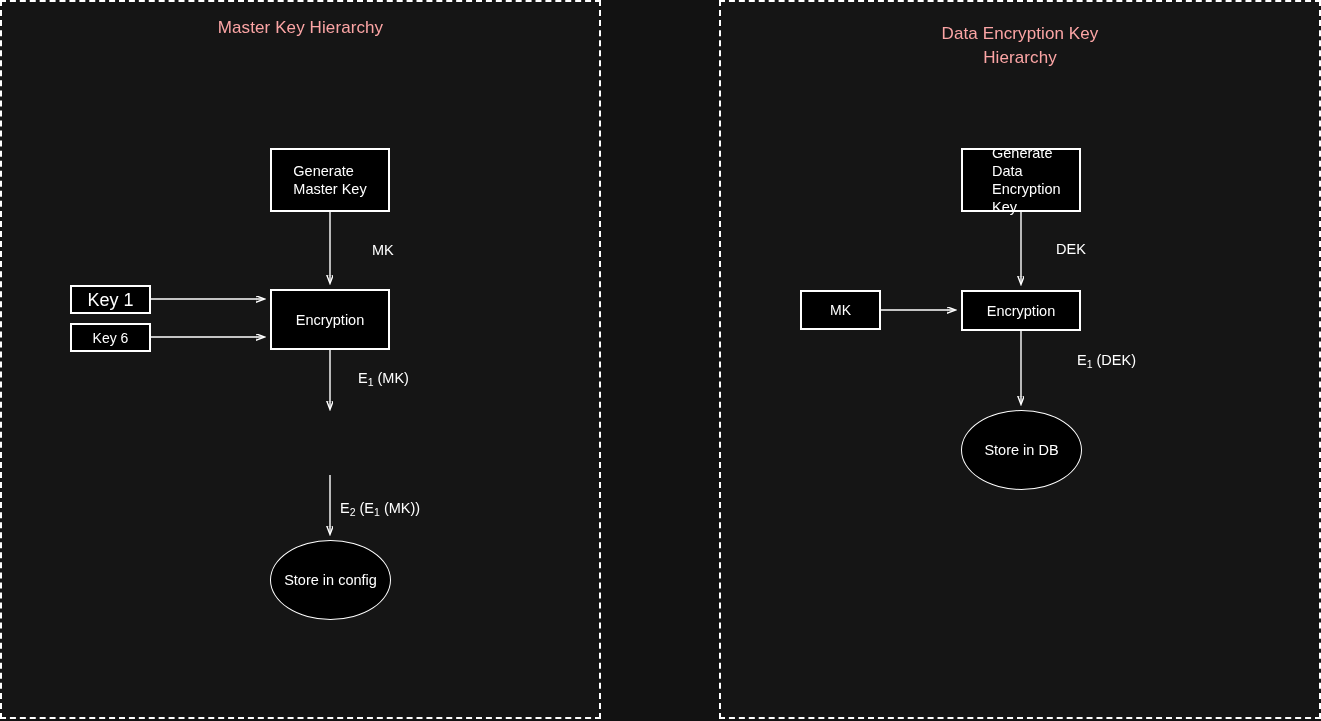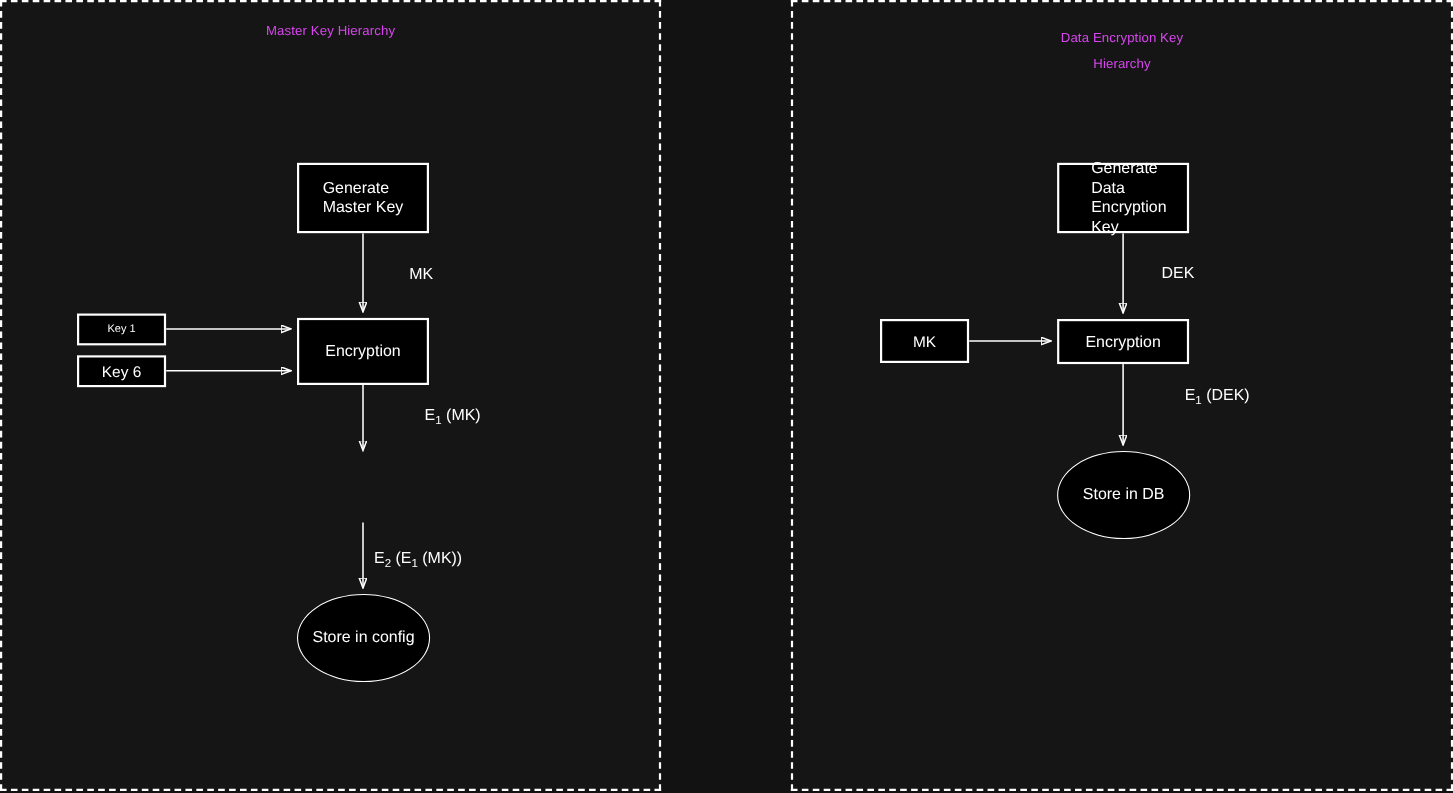--- a/index.html
+++ b/index.html
@@ -26,22 +26,22 @@
     border: 2px dashed #ffffff;
   }
   #pool-master  { left: 0px;   top: 0px; width: 601px; height: 719px; }
   #pool-dek     { left: 719px; top: 0px; width: 602px; height: 719px; }
 
   .pool-title {
     position: absolute;
     left: 0;
     width: 100%;
     text-align: center;
-    color: #d946ef;
-    font-size: 12px;
+    color: #fca5a5;
+    font-size: 17px;
     line-height: 24px;
     letter-spacing: 0.1px;
     white-space: pre-line;
   }
   #pool-master .pool-title { top: 14px; }
   #pool-dek .pool-title    { top: 20px; }
 
   .node {
     position: absolute;
     box-sizing: border-box;
@@ -120,32 +120,32 @@
     <line x1="1021" y1="212" x2="1021" y2="284" marker-end="url(#arrow)"></line>
 
     <line x1="881" y1="310" x2="955" y2="310" marker-end="url(#arrow)"></line>
 
     <line x1="1021" y1="331" x2="1021" y2="404" marker-end="url(#arrow)"></line>
   </svg>
 
   <div class="node" style="left:270px; top:148px; width:120px; height:64px;">Generate
 Master Key</div>
 
-  <div class="node" style="left:70px; top:285px; width:81px; height:29px; font-size:10px;">Key 1</div>
+  <div class="node" style="left:70px; top:285px; width:81px; height:29px; font-size:18px;">Key 1</div>
 
   <div class="node" style="left:70px; top:323px; width:81px; height:29px; font-size:14px;">Key 6</div>
 
   <div class="node" style="left:270px; top:289px; width:120px; height:61px;">Encryption</div>
 
 
   <div class="node ellipse" style="left:270px; top:540px; width:121px; height:80px;">Store in config</div>
 
   <div class="edge-label" style="left:372px; top:242px;">MK</div>
 
-  <div class="edge-label" style="left:358px; top:370px;margin-left:28px;">
+  <div class="edge-label" style="left:358px; top:370px;">
     <span>E</span><sub>1</sub><span> (MK)</span>
   </div>
 
   <div class="edge-label" style="left:340px; top:500px;">
     <span>E</span><sub>2</sub><span> (E</span><sub>1</sub><span> (MK))</span>
   </div>
 
   <div class="node" style="left:961px; top:148px; width:120px; height:64px;padding-left:29px;">Generate Data
 Encryption Key</div>
 

